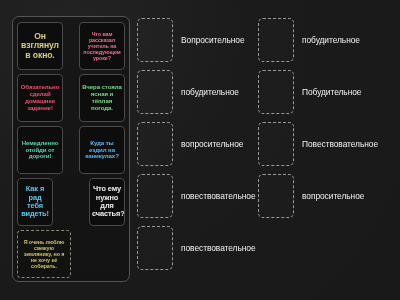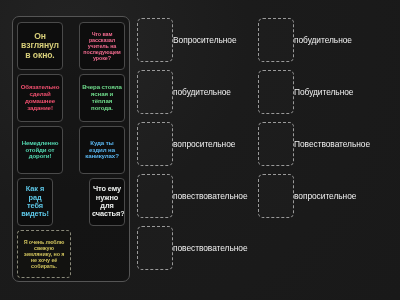--- a/index.html
+++ b/index.html
@@ -110,20 +110,21 @@
   .slot {
     width: 36px;
     height: 44px;
     border: 1px dashed #9a9a9a;
     border-radius: 5px;
     background: rgba(255,255,255,0.012);
     flex: 0 0 36px;
   }
 
   .slot-label {
+    margin-left: 8px;
     color: #f2f2f2;
     font-size: 8.4px;
     white-space: nowrap;
     letter-spacing: -0.05px;
   }
 </style>
 </head>
 <body>
 
 <div id="app">

